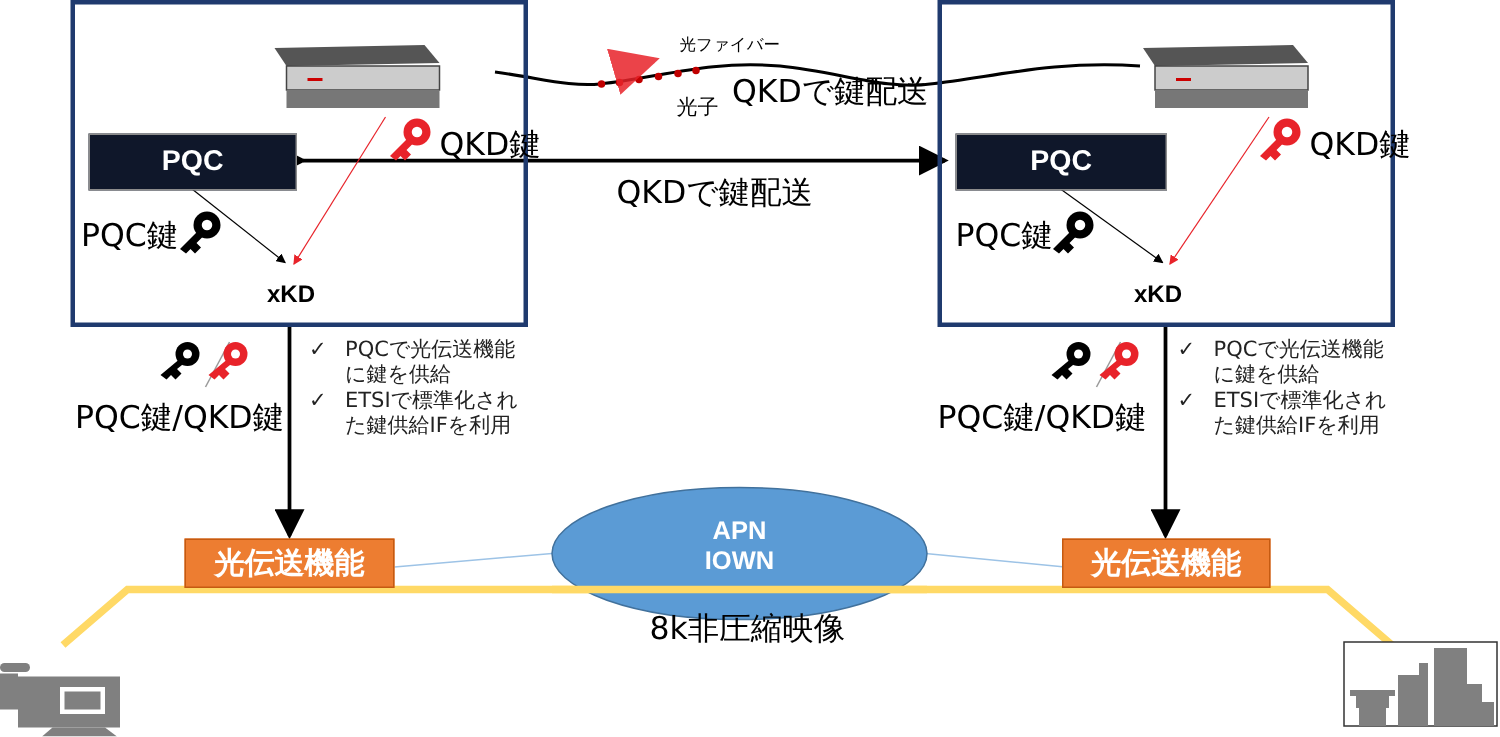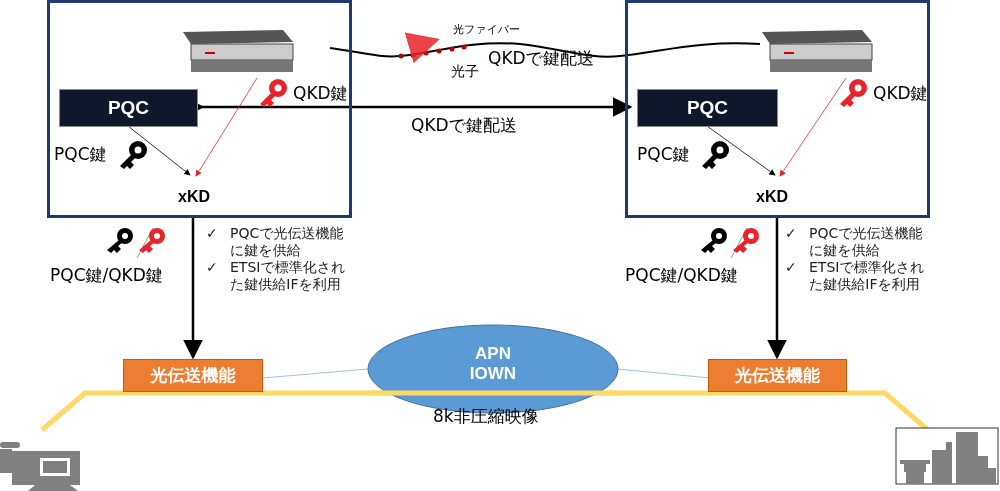--- a/index.html
+++ b/index.html
@@ -1,22 +1,22 @@
 <!DOCTYPE html>
 <html><head>
 <meta charset="utf-8">
 <style>
   html,body{margin:0;padding:0;background:#fff;}
   body{width:1000px;height:491px;position:relative;overflow:hidden;font-family:"DejaVu Sans","Liberation Sans",sans-serif;color:#000;}
   .abs{position:absolute;}
   .site-box{position:absolute;border:3px solid #1f3a6e;box-sizing:border-box;}
   .pqc-box{position:absolute;background:#0f172a;border:1px solid #8c8c8c;color:#fff;font-weight:bold;font-size:19px;display:flex;align-items:center;justify-content:center;font-family:"Liberation Sans",sans-serif;}
-  .txt{position:absolute;white-space:nowrap;font-size:17px;}
+  .txt{position:absolute;white-space:nowrap;font-size:21px;}
   .xkd{position:absolute;font-weight:bold;font-size:16px;font-family:Liberation Sans, sans-serif;}
-  .opt{position:absolute;background:#ed7d31;border:1px solid #c55a11;color:#fff;font-weight:bold;font-size:17px;display:flex;align-items:center;justify-content:center;box-sizing:border-box;text-align:right;}
+  .opt{position:absolute;background:#ed7d31;border:1px solid #c55a11;color:#fff;font-weight:bold;font-size:20px;display:flex;align-items:center;justify-content:center;box-sizing:border-box;text-align:right;}
   .notes{position:absolute;font-size:14px;line-height:17px;color:#222;}
   .notes .row{display:flex;}
   .notes .chk{width:24px;}
   .notes .ind{padding-left:24px;}
   svg{position:absolute;left:0;top:0;}
 </style>
 </head>
 <body>
 
 <svg width="1000" height="491">

